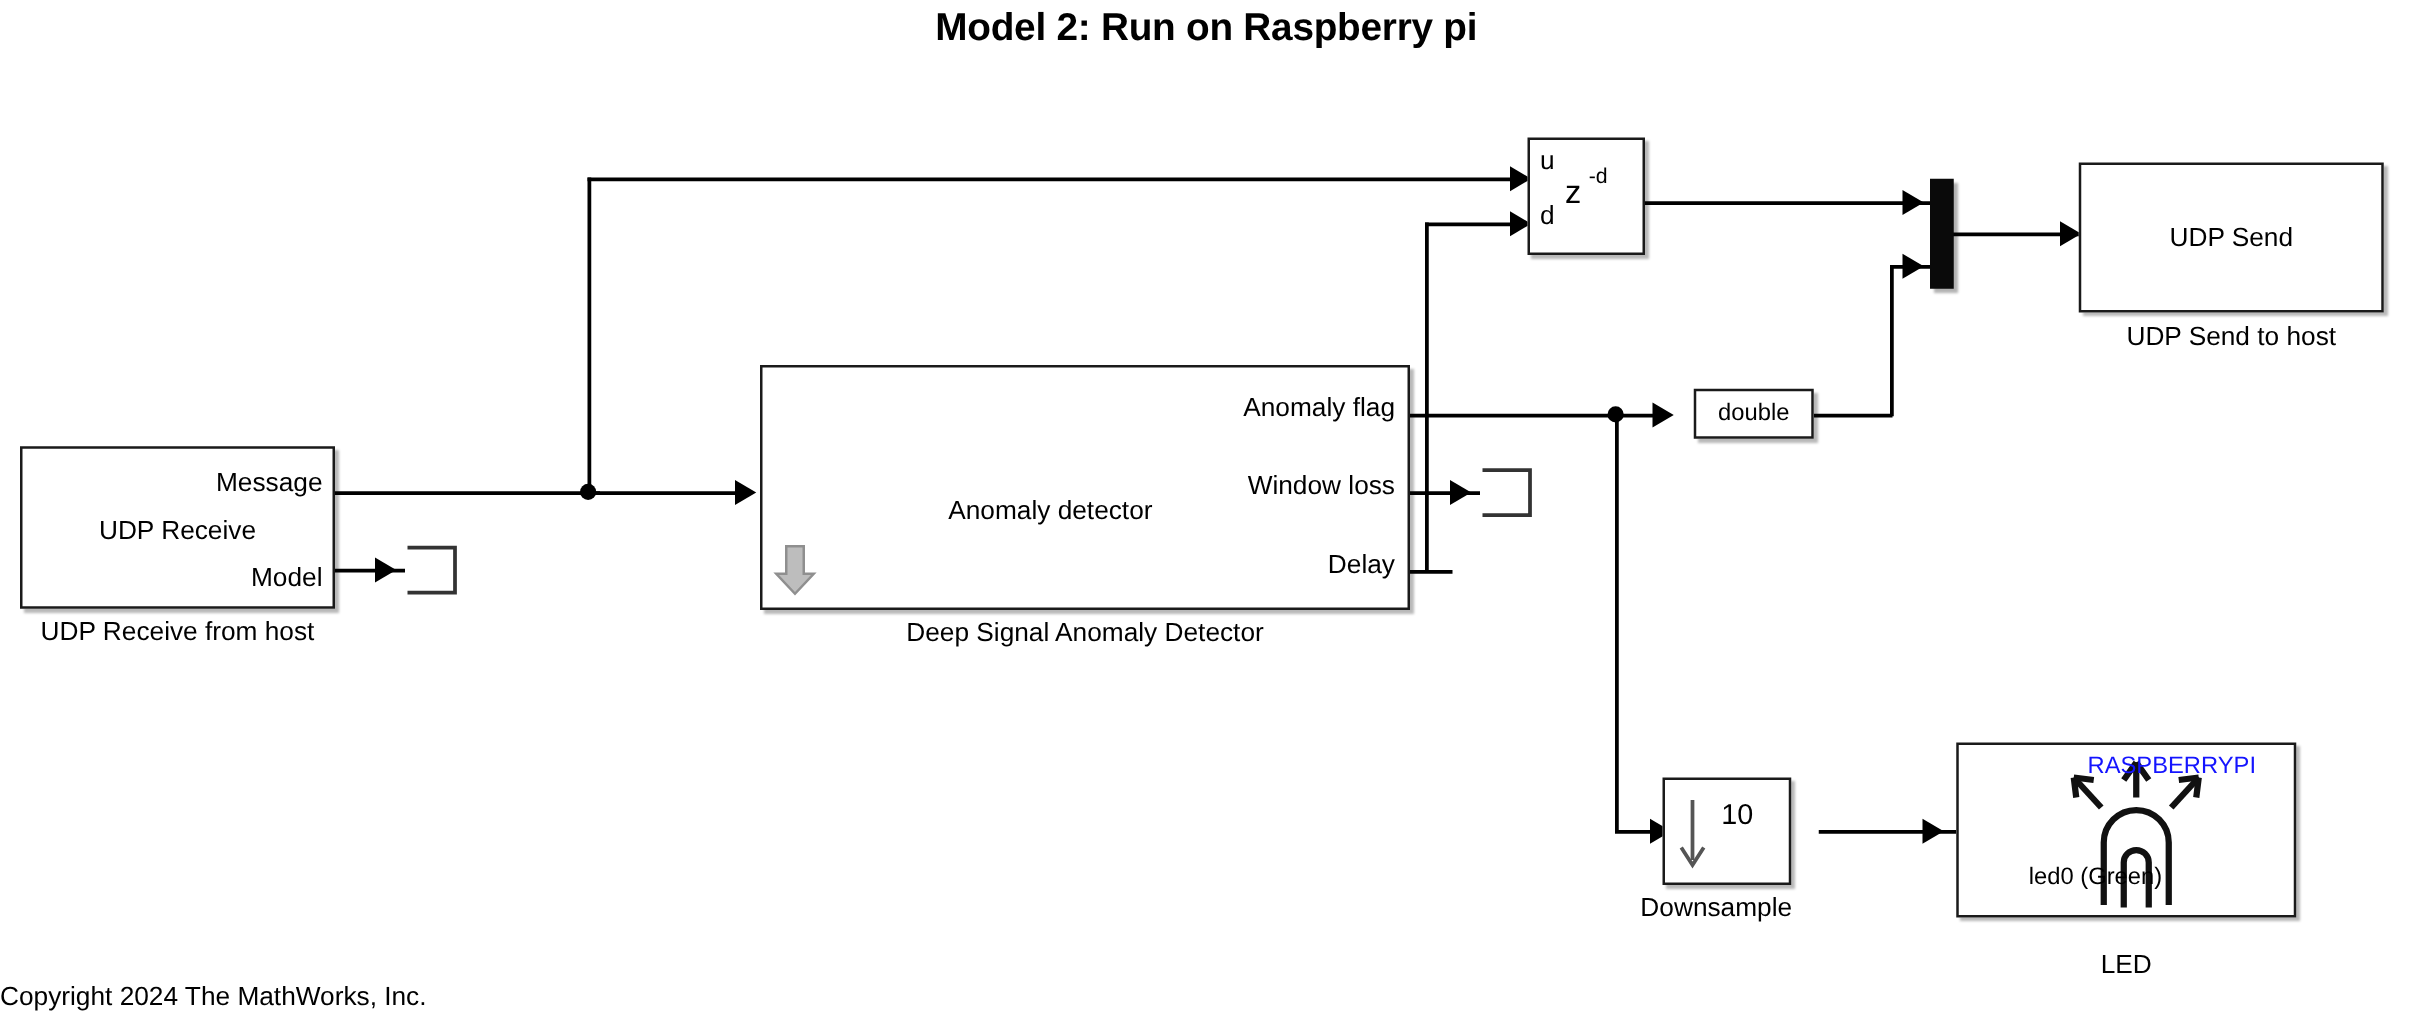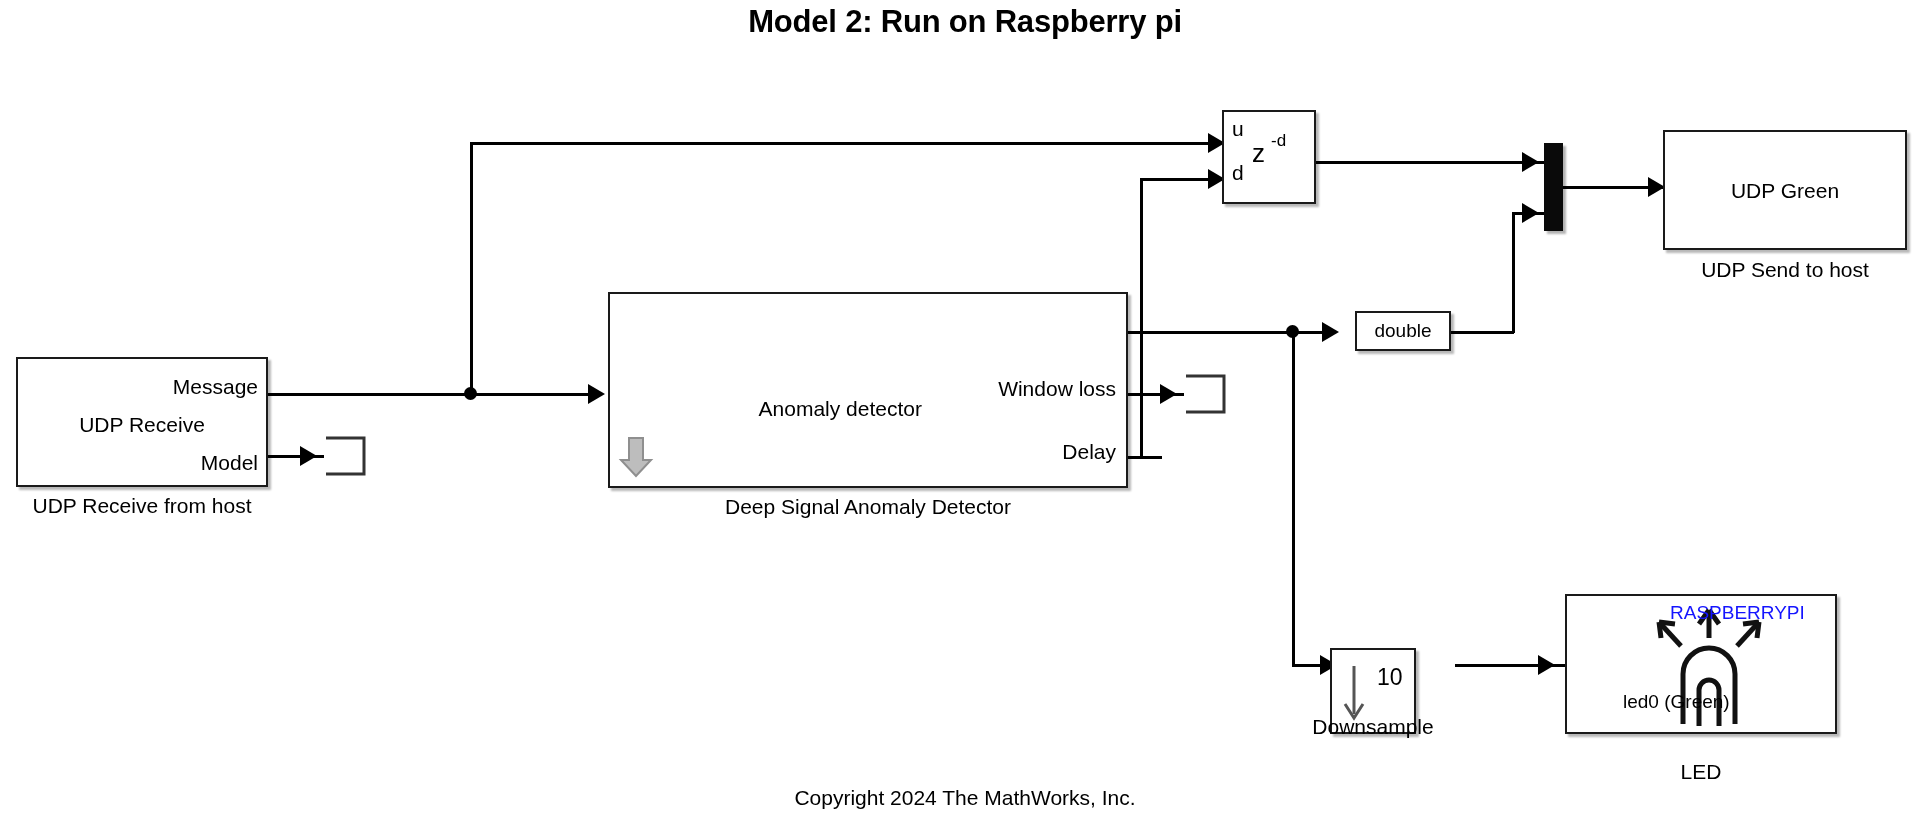--- a/index.html
+++ b/index.html
@@ -26,21 +26,20 @@
     width: 1930px;
     text-align: center;
     font-size: 31px;
     font-weight: bold;
     letter-spacing: -0.2px;
   }
   .copyright {
     position: absolute;
     left: 0; top: 786px;
     width: 1930px;
-    text-align: center;
     font-size: 21px;
   }
   .blk-caption {
     position: absolute;
     text-align: center;
     font-size: 21px;
     white-space: nowrap;
   }
   
   .blk {
@@ -178,20 +177,21 @@
   </div>
   <div class="blk-caption" style="left:0px; top:494px; width:284px;">UDP Receive from host</div>
 
   <div class="terminator" style="left:324px; top:434px;">
     <svg width="48" height="44" viewBox="0 0 48 44">
       <path d="M 2 4 L 40 4 L 40 40 L 2 40" fill="none" stroke="#333" stroke-width="3"></path>
     </svg>
   </div>
 
   <div class="blk" style="left:608px; top:292px; width:520px; height:196px;">
+    <div class="port-label right" style="right:10px; top:21px; left:0;">Anomaly flag</div>
     <div class="port-label right" style="right:10px; top:83px; left:0;">Window loss</div>
     <div class="port-label right" style="right:10px; top:146px; left:0;">Delay</div>
     <div class="port-label" style="left:12px; top:83px; width:300px; text-align:right;margin-top:20px;">Anomaly detector</div>
     <div class="subsys-badge" style="left:6px; bottom:2px;">
       <svg width="40" height="46" viewBox="0 0 40 46">
         <path d="M 13 4 L 27 4 L 27 26 L 35 26 L 20 42 L 5 26 L 13 26 Z" fill="#bdbdbd" stroke="#8f8f8f" stroke-width="2"></path>
       </svg>
     </div>
   </div>
   <div class="blk-caption" style="left:608px; top:495px; width:520px;">Deep Signal Anomaly Detector</div>
@@ -205,29 +205,29 @@
   <div class="blk" style="left:1222px; top:110px; width:94px; height:94px;">
     <div class="zblk-u" style="left:8px; top:5px;">u</div>
     <div class="zblk-d" style="left:8px; top:49px;">d</div>
     <div class="zblk-z" style="left:28px; top:26px;">z</div>
     <div class="zblk-sup" style="left:47px; top:19px;">-d</div>
   </div>
 
   <div class="mux" style="left:1544px; top:143px; width:19px; height:88px;"></div>
 
   <div class="blk" style="left:1663px; top:130px; width:244px; height:120px;">
-    <div class="blk-label-center" style="top:47px;">UDP Green</div>
+    <div class="blk-label-center" style="top:47px;">UDP Send</div>
   </div>
   <div class="blk-caption" style="left:1663px; top:258px; width:244px;">UDP Send to host</div>
 
   <div class="blk blk-thin" style="left:1355px; top:311px; width:96px; height:40px;">
     <div class="blk-label-center" style="top:7px; font-size:19px;">double</div>
   </div>
 
-  <div class="blk" style="left:1330px; top:648px; width:86px; height:86px;text-decoration:underline;">
+  <div class="blk" style="left:1330px; top:622px; width:103px; height:86px;text-decoration:underline;">
     <div style="position:absolute; left:11px; top:14px;">
       <svg width="22" height="58" viewBox="0 0 22 58">
         <path d="M 11 2 L 11 50" fill="none" stroke="#555" stroke-width="3"></path>
         <path d="M 2 40 L 11 54 L 20 40" fill="none" stroke="#555" stroke-width="3"></path>
       </svg>
     </div>
     <div class="ds-num" style="left:45px; top:14px;">10</div>
   </div>
   <div class="blk-caption" style="left:1310px; top:715px; width:126px;">Downsample</div>
 

